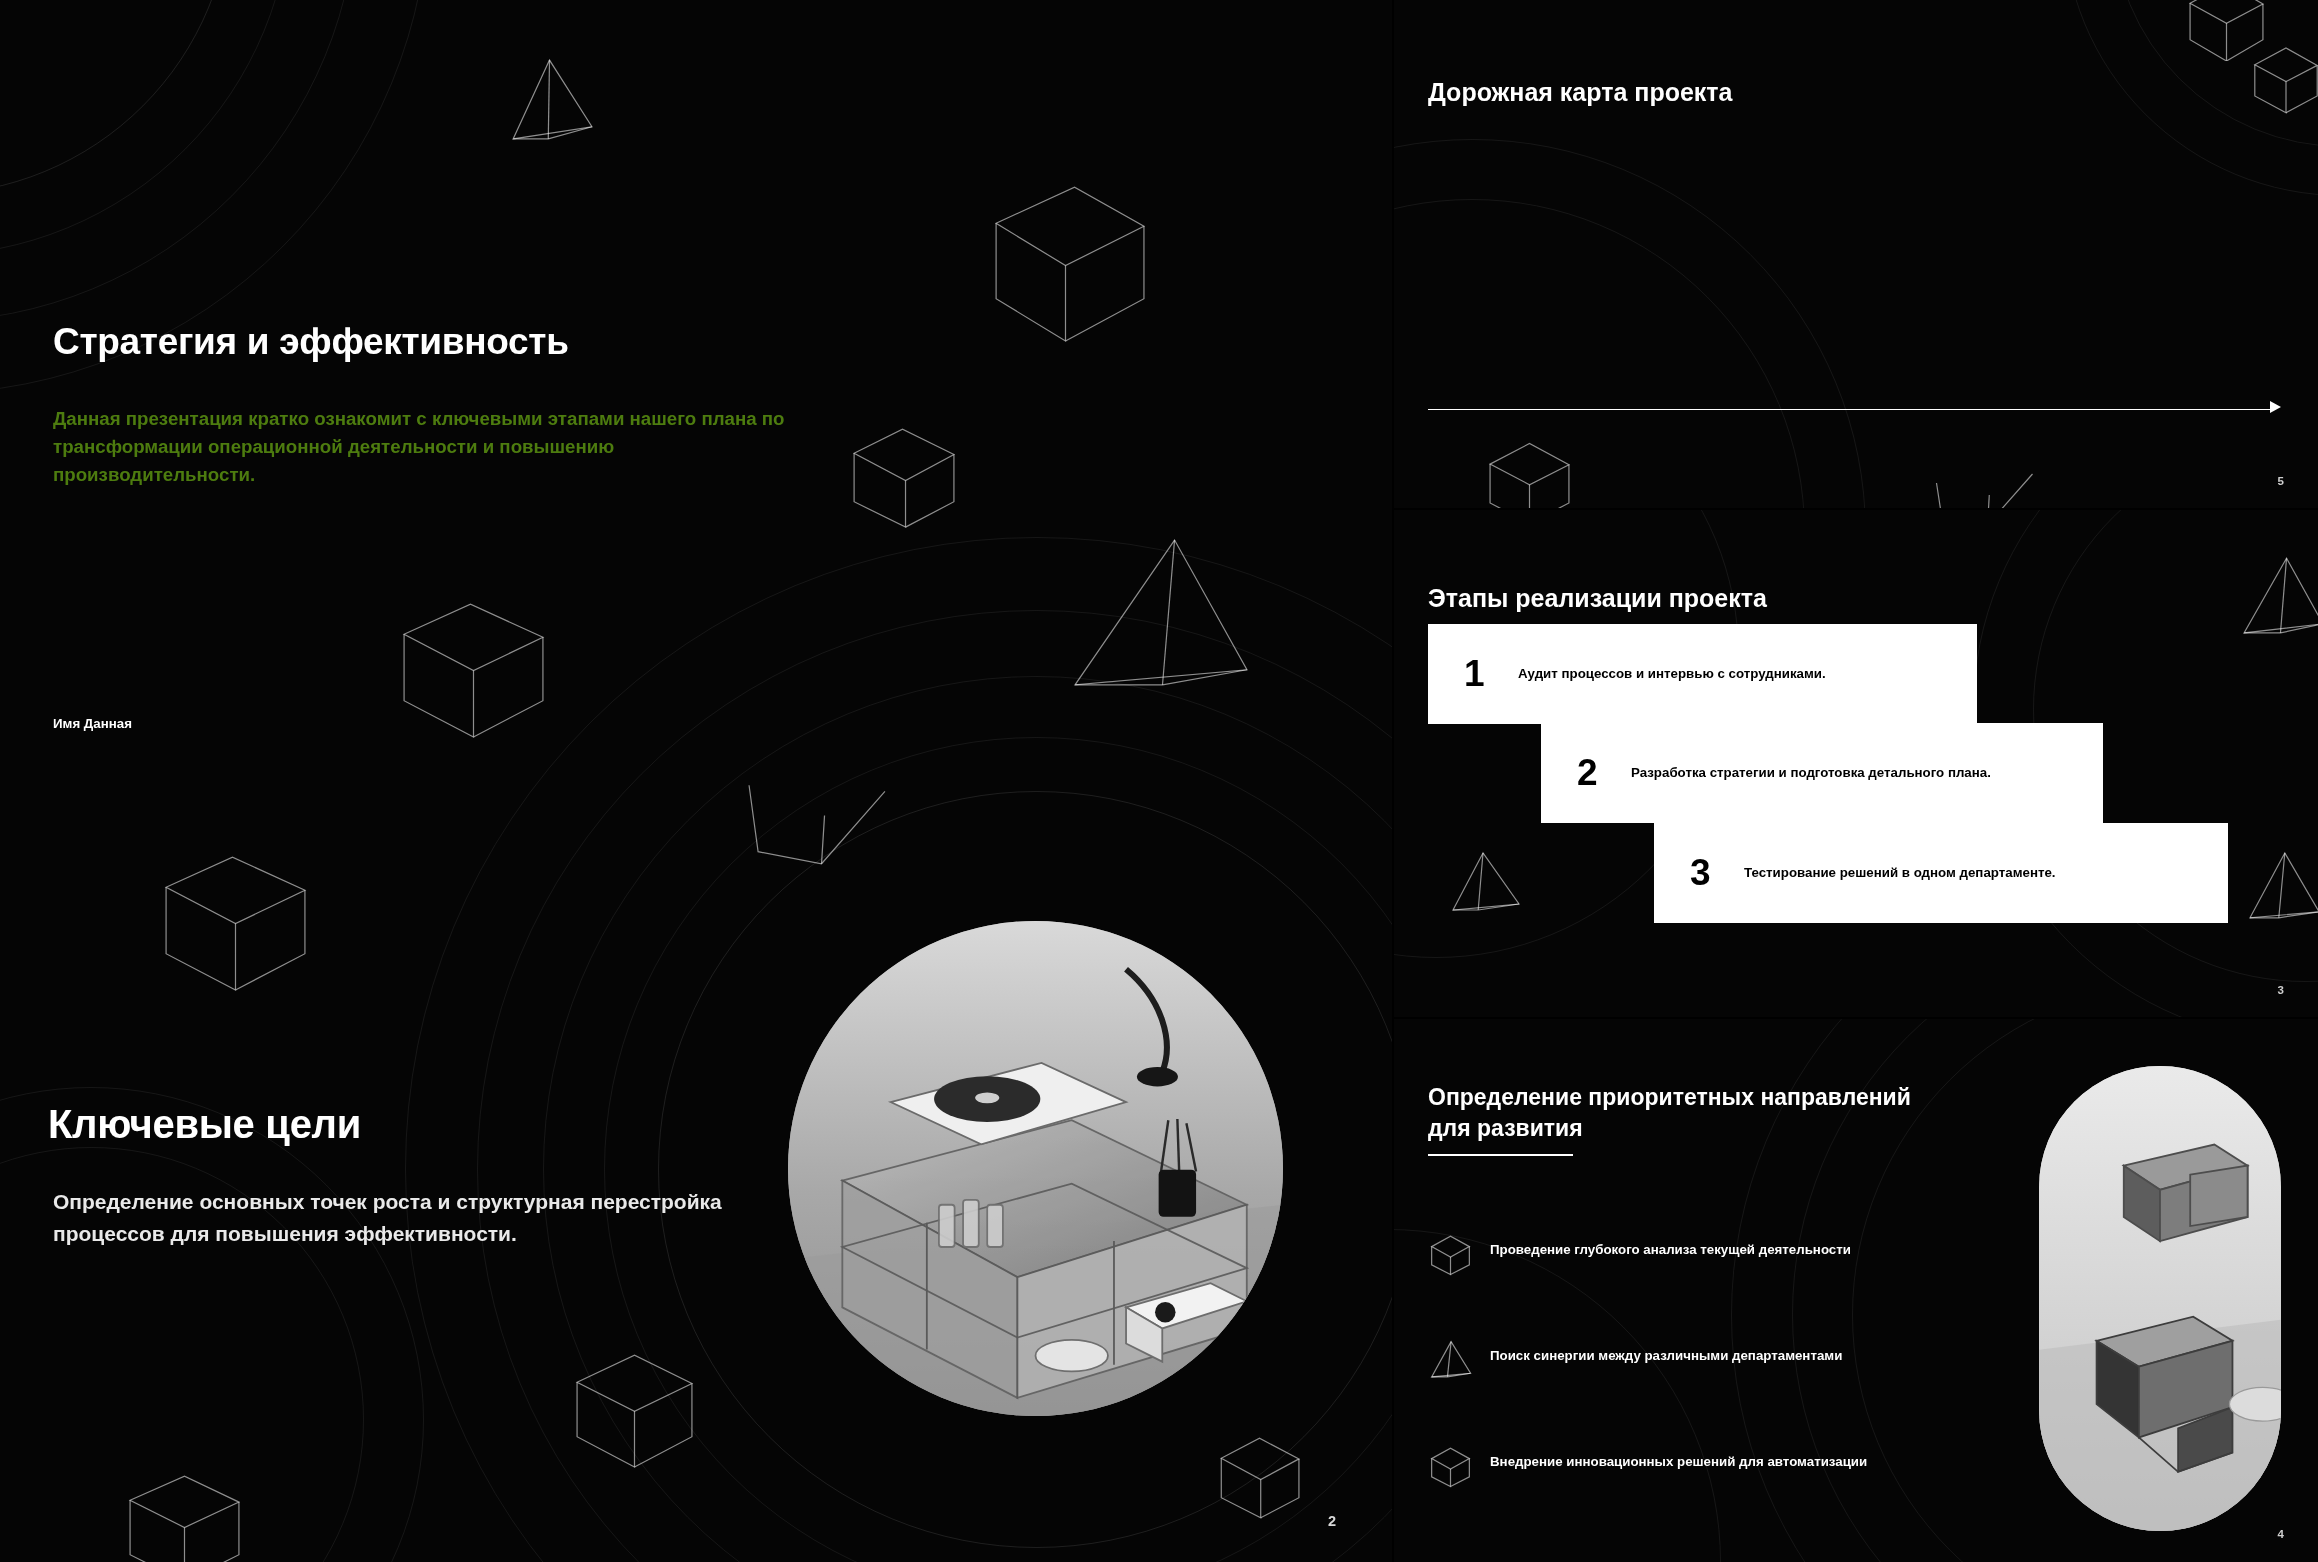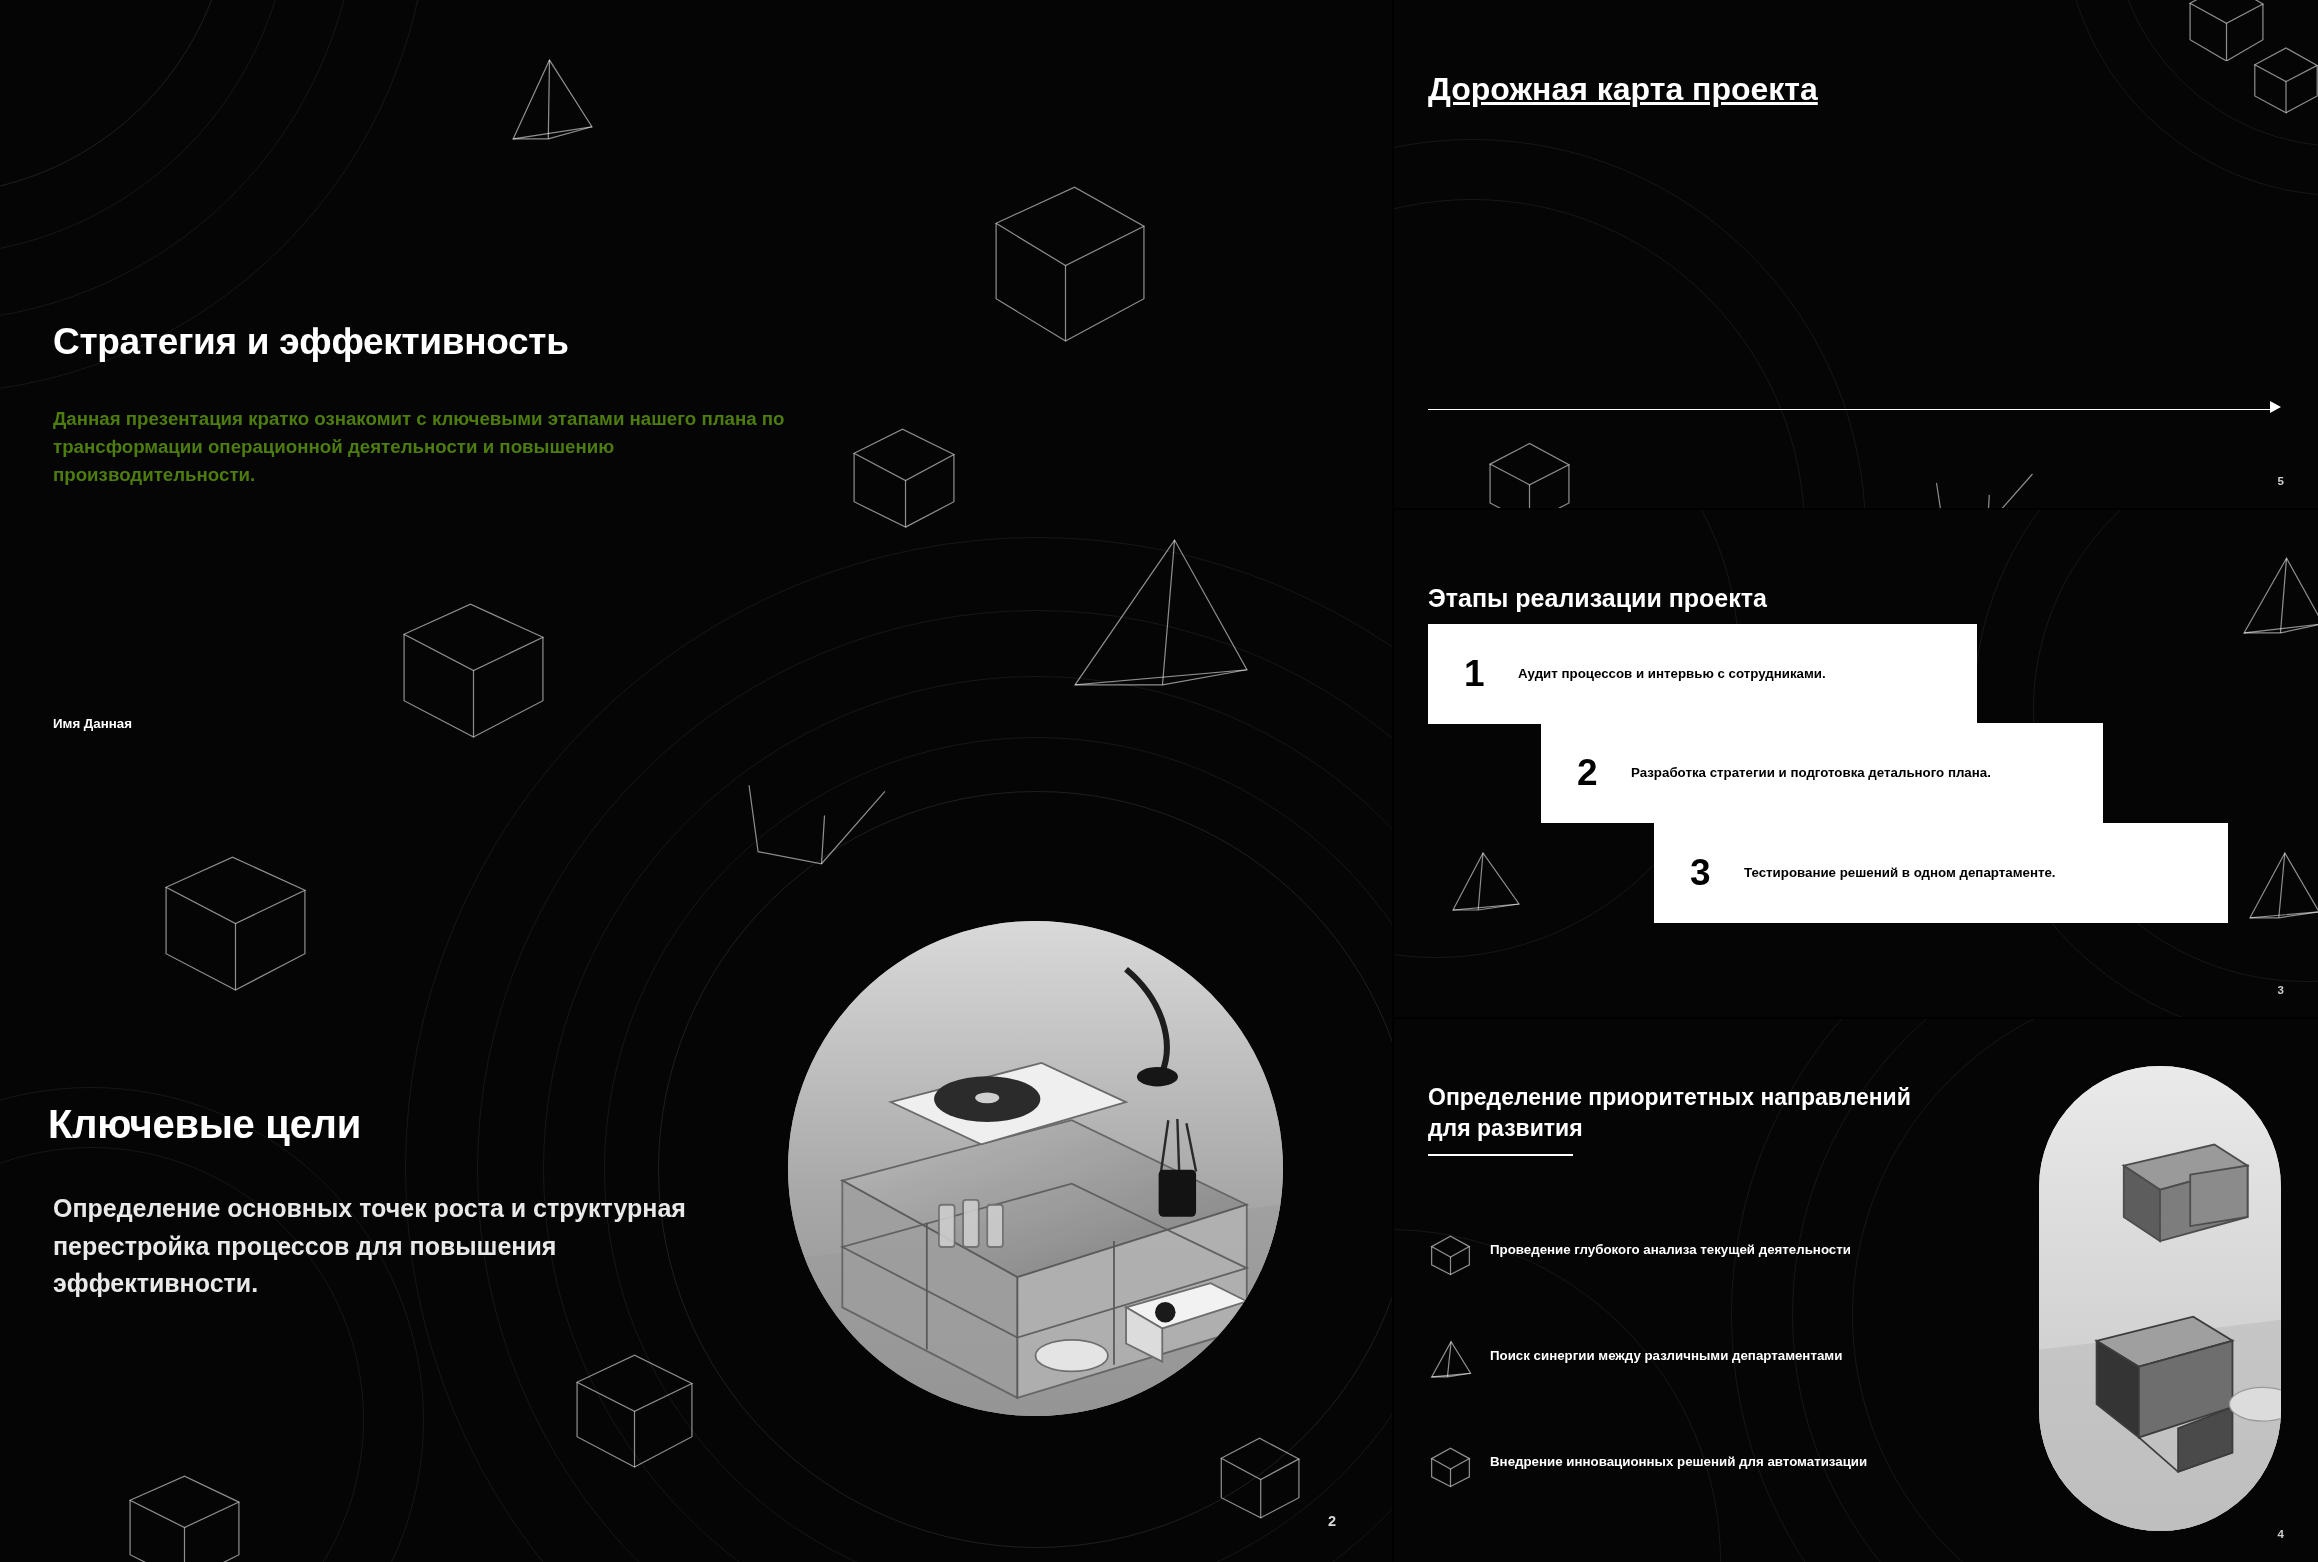--- a/index.html
+++ b/index.html
@@ -16,27 +16,27 @@
   .wire path,.wire polygon,.wire polyline{fill:none;stroke:rgba(255,255,255,.55);stroke-width:2;}
 
   .slide{position:absolute;overflow:hidden;background:#050505;}
 
   
   #slide2{left:0;top:0;width:1393px;height:1562px;}
   .s2-title{position:absolute;left:53px;top:296px;font-size:37px;font-weight:700;letter-spacing:-0.3px;}
   .s2-sub{position:absolute;left:53px;top:386px;width:737px;font-size:18.7px;line-height:1.5;font-weight:600;color:#4d7c0f;}
   .s2-author{position:absolute;left:53px;top:716px;font-size:13.3px;font-weight:700;color:#fff;}
   .s2-title2{position:absolute;left:48px;top:1069px;font-size:40px;font-weight:700;letter-spacing:-0.3px;}
-  .s2-sub2{position:absolute;left:53px;top:1165px;width:670px;font-size:25px;line-height:1.5;font-weight:600;color:#e9e9e9;}
+  .s2-sub2{position:absolute;left:53px;top:1165px;width:670px;font-size:21px;line-height:1.5;font-weight:600;color:#e9e9e9;}
   .s2-photo{position:absolute;left:788px;top:921px;width:495px;height:495px;border-radius:50%;overflow:hidden;background:#9a9a9a;}
   .s2-pagenum{position:absolute;right:57px;bottom:33px;font-size:14.5px;font-weight:600;color:#d8d8d8;}
 
   
   #slide5{left:1393px;top:0;width:926px;height:509px;}
-  .s5-title{position:absolute;left:35px;top:44px;font-size:32px;font-weight:700;text-decoration:underline;}
+  .s5-title{position:absolute;left:35px;top:57px;font-size:25px;font-weight:700;}
   .s5-axis{position:absolute;left:35px;top:409px;width:845px;height:1.2px;background:#fff;}
   .s5-arrow{position:absolute;left:877px;top:401px;width:0;height:0;border-top:6.6px solid transparent;border-bottom:6.6px solid transparent;border-left:11px solid #fff;}
   .mile{position:absolute;}
   .s5-pagenum{position:absolute;right:35px;bottom:22px;font-size:11.5px;font-weight:600;color:#cfcfcf;}
 
   
   #slide3{left:1393px;top:509px;width:926px;height:509px;}
   .s3-title{position:absolute;left:35px;top:562px;font-size:25px;font-weight:700;}
   .step{position:absolute;background:#fff;color:#000;display:flex;align-items:center;}
   .step .num{font-size:37px;font-weight:700;margin-left:36px;width:54px;}

